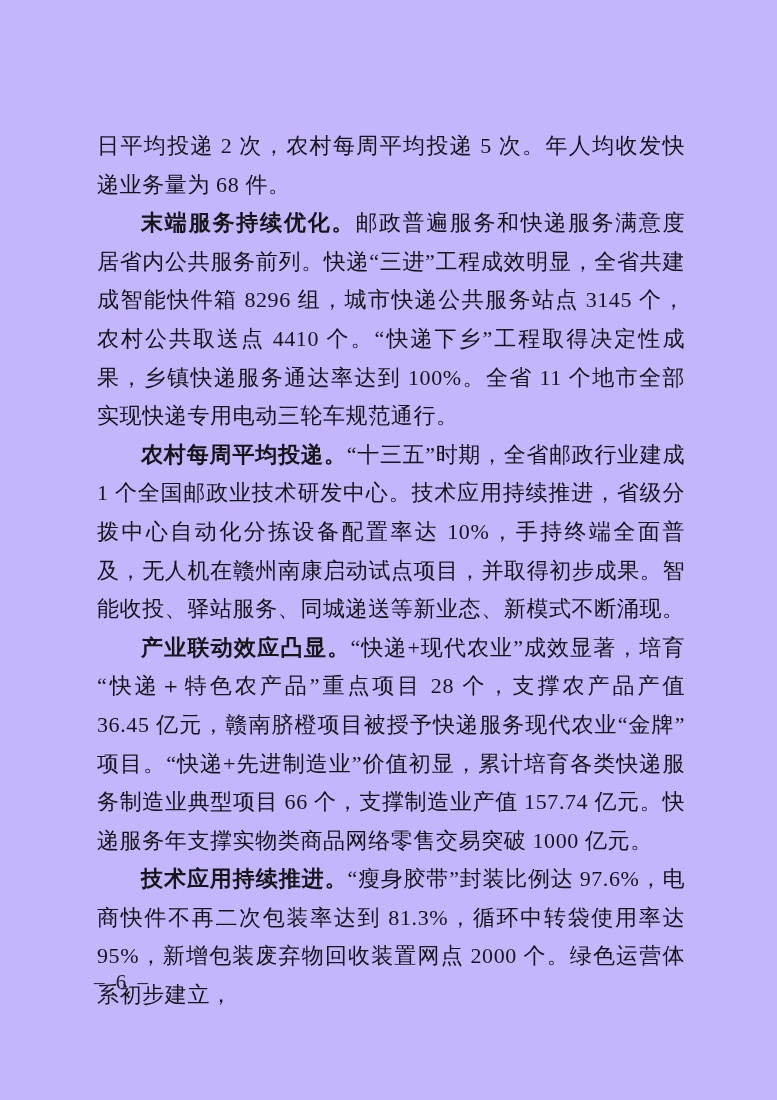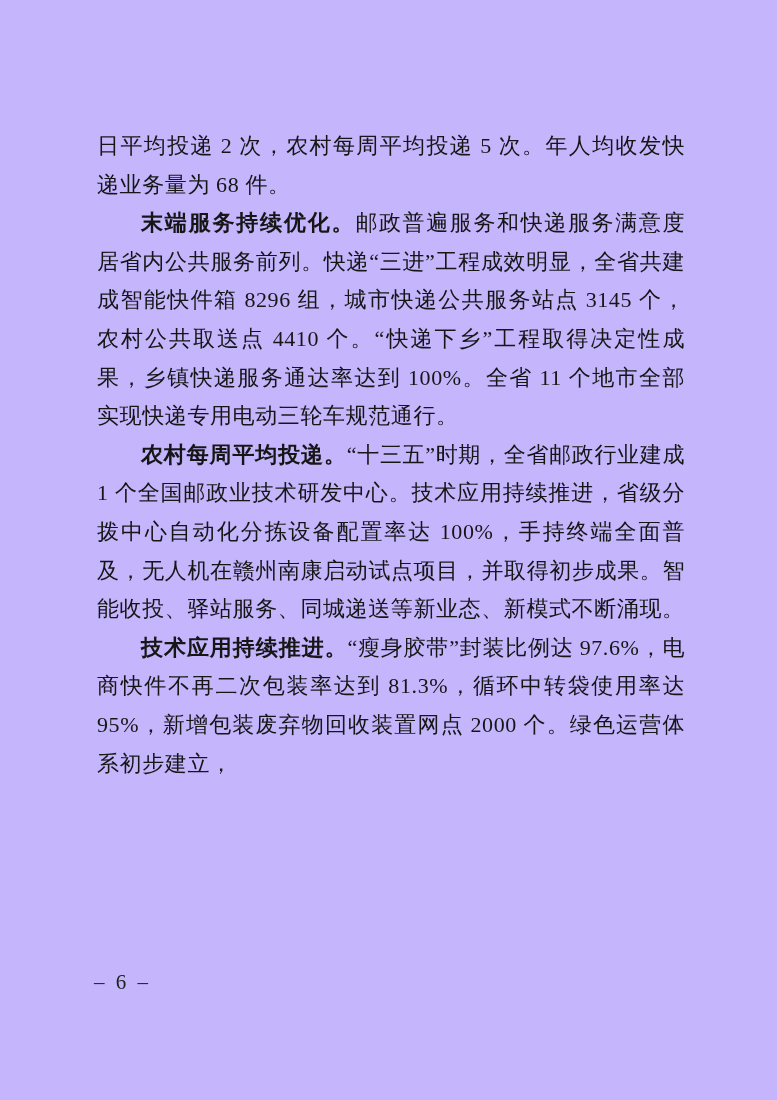--- a/index.html
+++ b/index.html
@@ -57,22 +57,23 @@
 <body>
 
 <div class="page">
 
   <main class="content">
 
     <p class="para no-indent"><b class="lead"></b><span>日平均投递 2 次，农村每周平均投递 5 次。年人均收发快递业务量为 68 件。</span></p>
 
     <p class="para"><b class="lead">末端服务持续优化。</b><span>邮政普遍服务和快递服务满意度居省内公共服务前列。快递“三进”工程成效明显，全省共建成智能快件箱 8296 组，城市快递公共服务站点 3145 个，农村公共取送点 4410 个。“快递下乡”工程取得决定性成果，乡镇快递服务通达率达到 100%。全省 11 个地市全部实现快递专用电动三轮车规范通行。</span></p>
 
-    <p class="para"><b class="lead">农村每周平均投递。</b><span>“十三五”时期，全省邮政行业建成 1 个全国邮政业技术研发中心。技术应用持续推进，省级分拨中心自动化分拣设备配置率达 100%，手持终端全面普及，无人机在赣州南康启动试点项目，并取得初步成果。智能收投、驿站服务、同城递送等新业态、新模式不断涌现。</span></p>
+    <p class="para"><b class="lead">农村每周平均投递。</b><span>“十三五”时期，全省邮政行业建成 1 个全国邮政业技术研发中心。技术应用持续推进，省级分拨中心自动化分拣设备配置率达 10%，手持终端全面普及，无人机在赣州南康启动试点项目，并取得初步成果。智能收投、驿站服务、同城递送等新业态、新模式不断涌现。</span></p>
 
+    <p class="para"><b class="lead">产业联动效应凸显。</b><span>“快递+现代农业”成效显著，培育“快递＋特色农产品”重点项目 28 个，支撑农产品产值 36.45 亿元，赣南脐橙项目被授予快递服务现代农业“金牌”项目。“快递+先进制造业”价值初显，累计培育各类快递服务制造业典型项目 66 个，支撑制造业产值 157.74 亿元。快递服务年支撑实物类商品网络零售交易突破 1000 亿元。</span></p>
 
     <p class="para"><b class="lead">技术应用持续推进。</b><span>“瘦身胶带”封装比例达 97.6%，电商快件不再二次包装率达到 81.3%，循环中转袋使用率达 95%，新增包装废弃物回收装置网点 2000 个。绿色运营体系初步建立，</span></p>
 
   </main>
 
   <footer class="page-number">– 6 –</footer>
 
 </div>
 
 </body></html>

